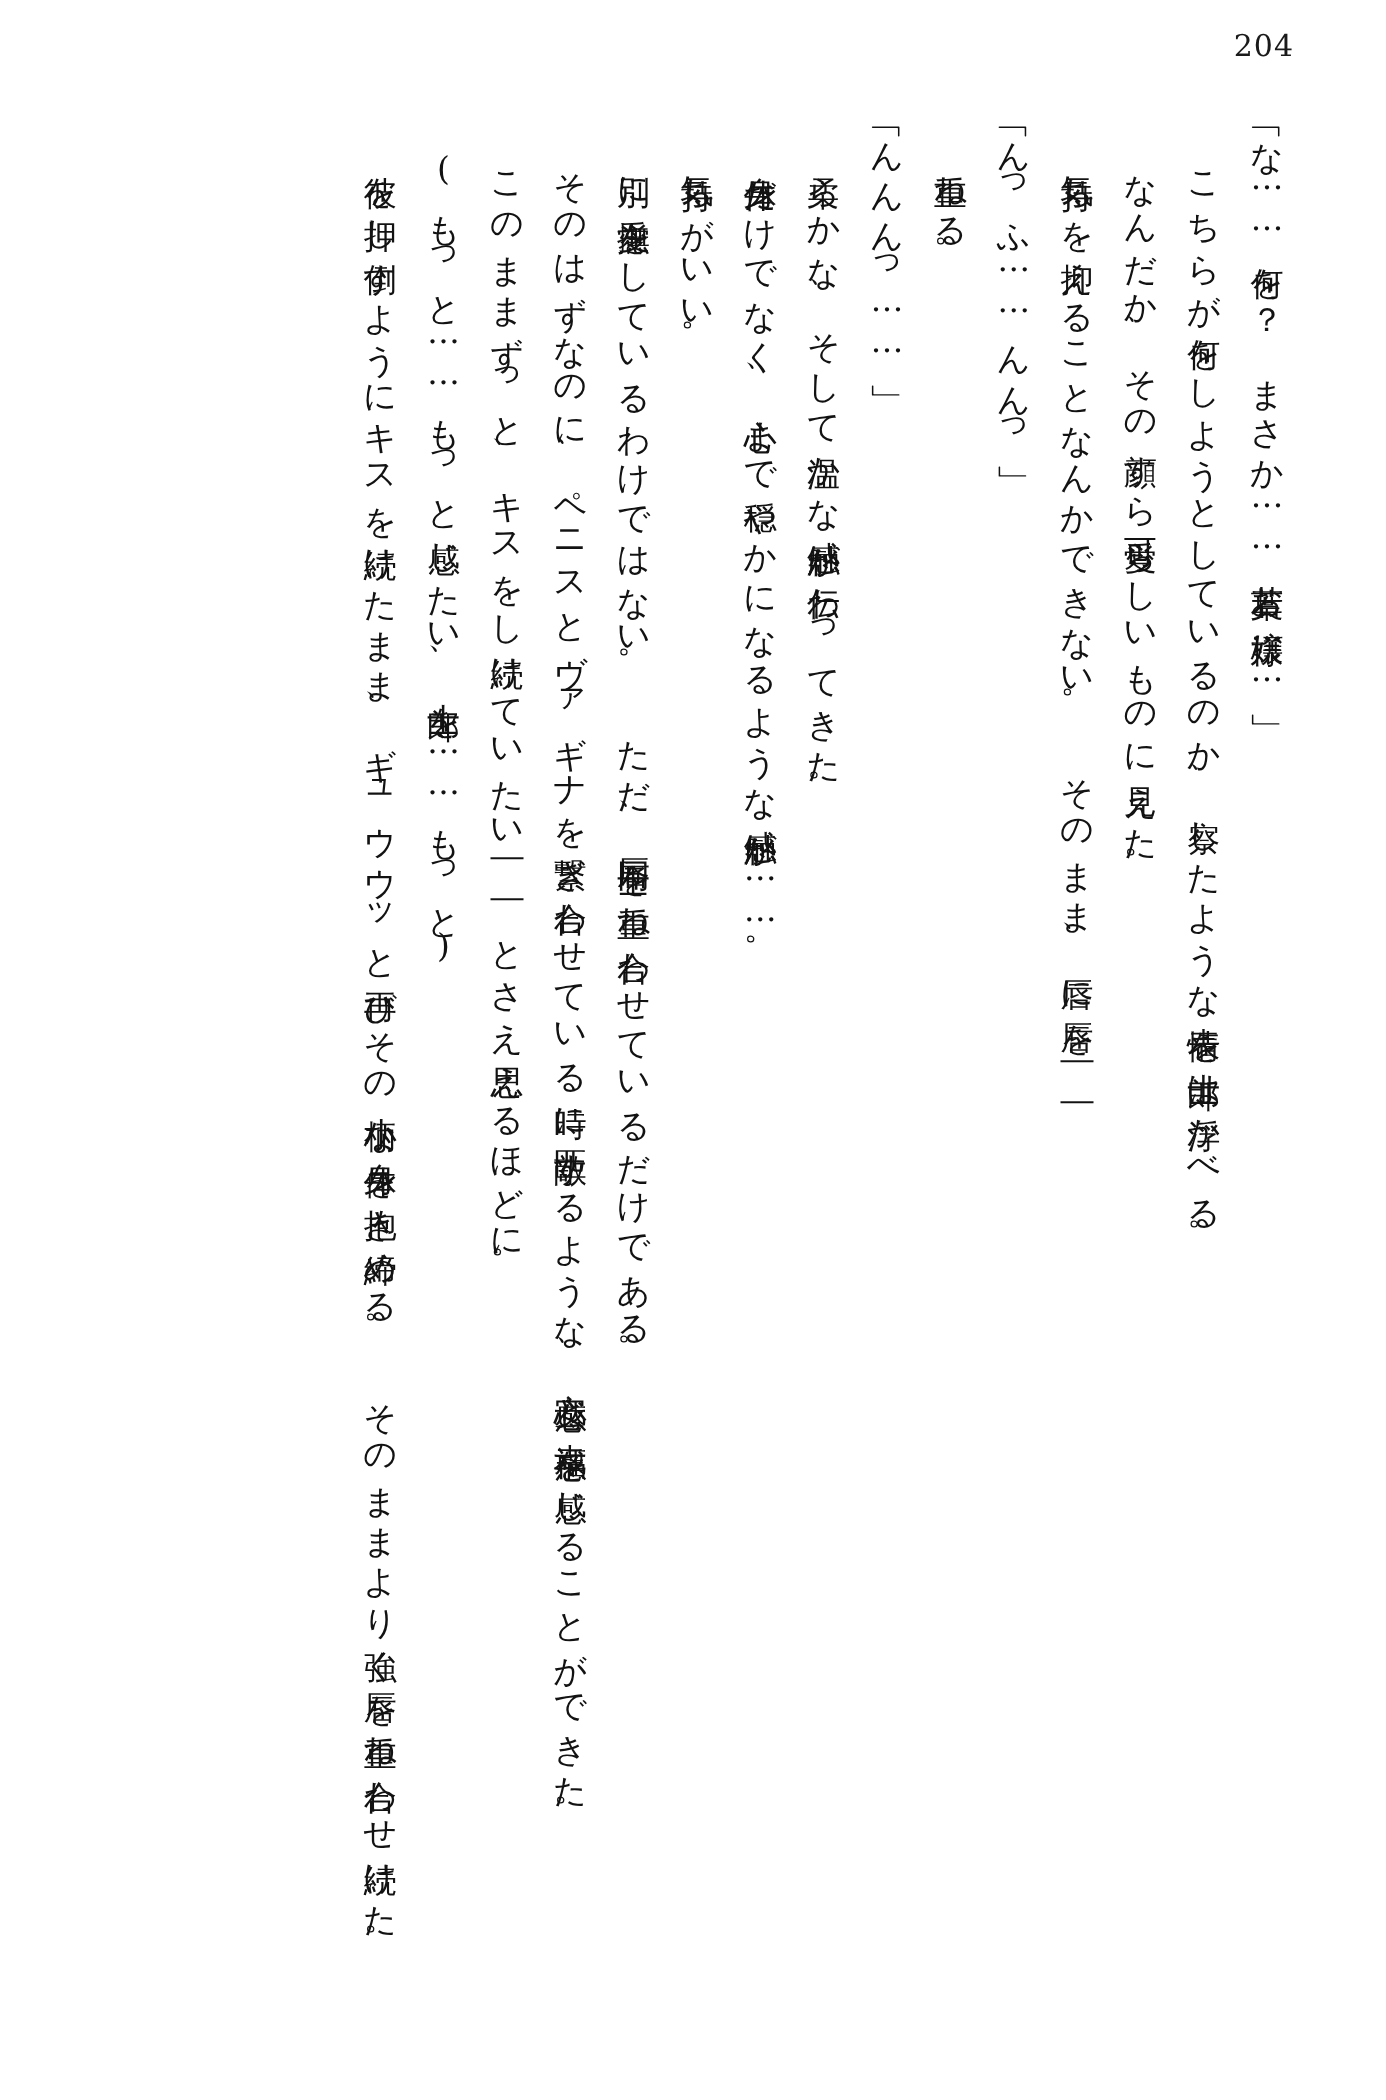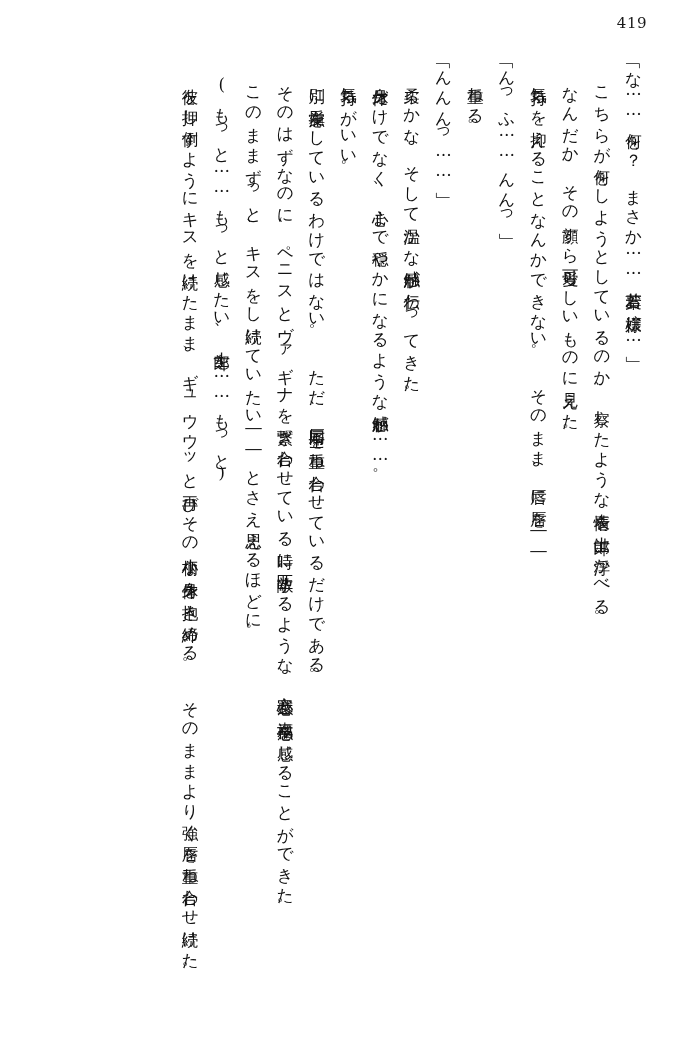--- a/index.html
+++ b/index.html
@@ -52,21 +52,21 @@
   }
   .body-text p.indent {
     text-indent: 1em;
   }
 </style>
 </head>
 <body>
 
 <div class="page">
 
-  <div class="page-number">419</div>
+  <div class="page-number">204</div>
 
   <div class="body-text">
     <p>「な……何を？　まさか……若葉お嬢様……」</p>
     <p class="indent">こちらが何をしようとしているのか、察したような表情を士郎は浮かべる。</p>
     <p class="indent">なんだか、その顔すら可愛らしいものに見えた。</p>
     <p class="indent">気持ちを抑えることなんかできない。　そのまま、唇に唇を――</p>
     <p>「んっふ……んんっ」</p>
     <p class="indent">重ねる。</p>
     <p>「んんんっ……」</p>
     <p class="indent">柔らかな、そして温かな感触が伝わってきた。</p>

